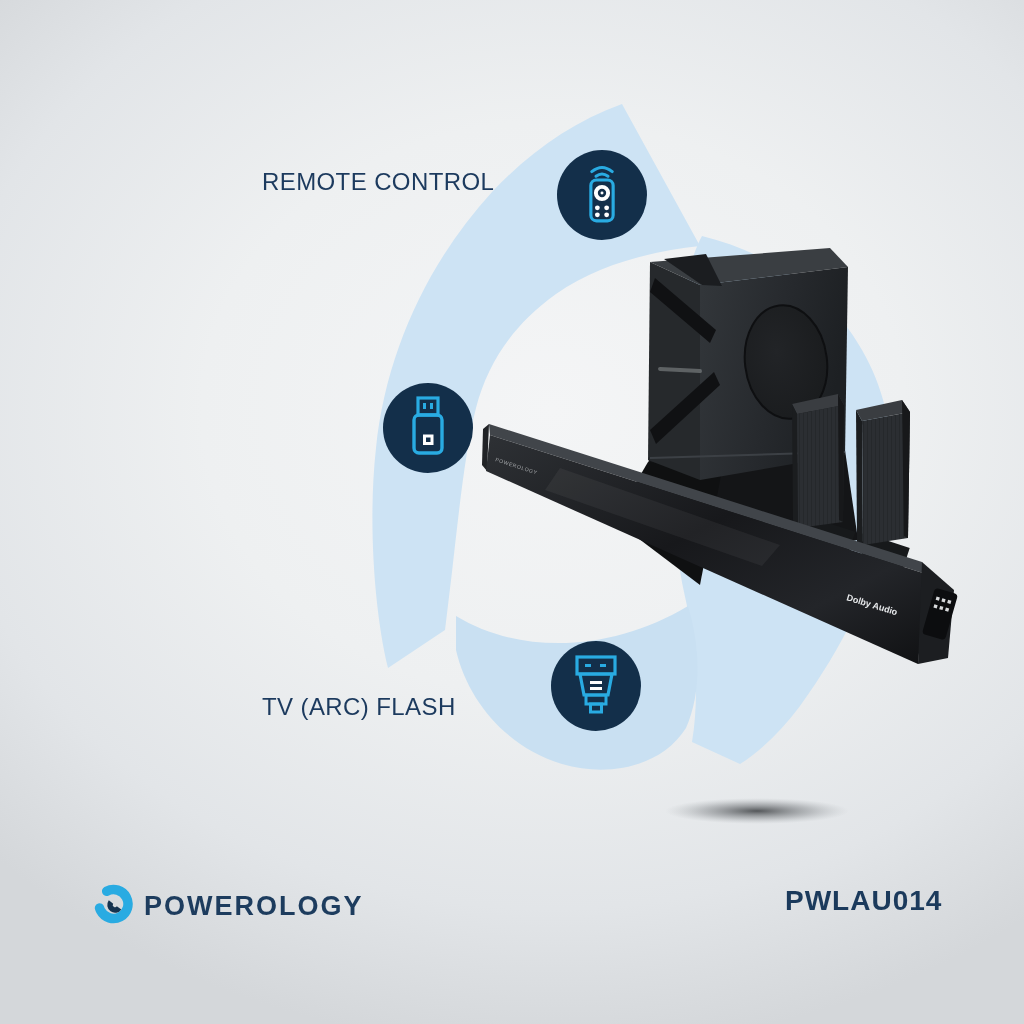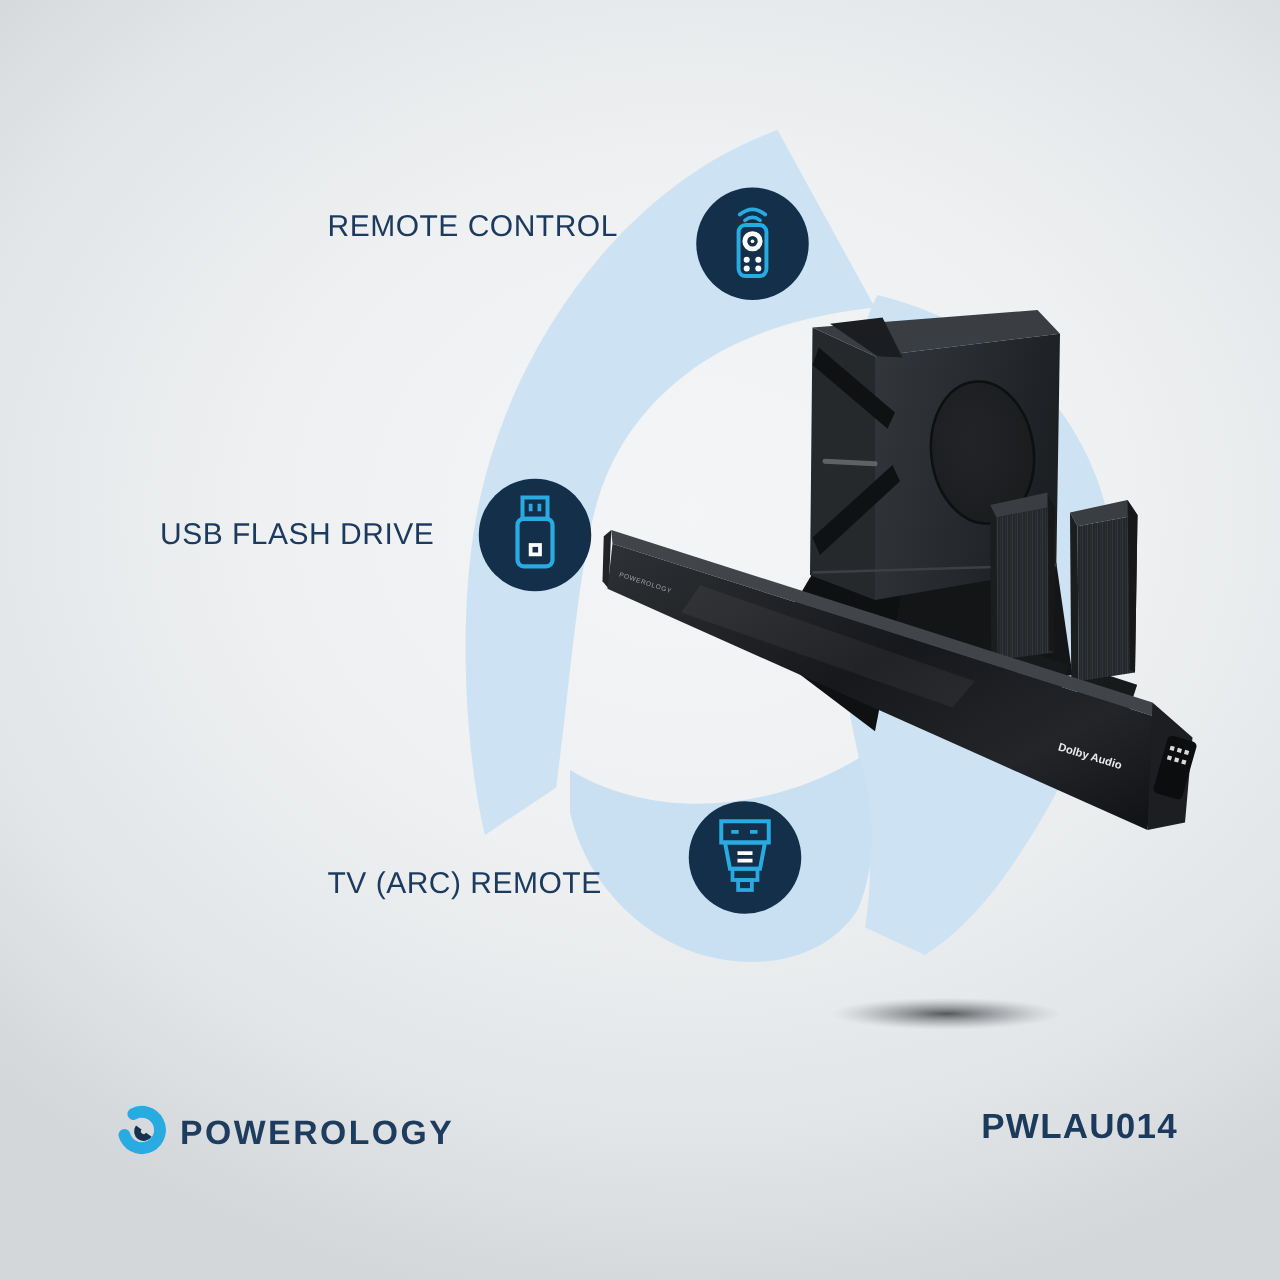--- a/index.html
+++ b/index.html
@@ -144,34 +144,33 @@
         <circle cx="28" cy="33" r="6.6" stroke="#ffffff" stroke-width="4.2"></circle>
         <circle cx="28" cy="33" r="1.6" fill="#ffffff"></circle>
         <circle cx="23" cy="49" r="2.6" fill="#ffffff"></circle>
           <circle cx="33" cy="49" r="2.6" fill="#ffffff"></circle>
         <circle cx="23" cy="56.5" r="2.6" fill="#ffffff"></circle>
           <circle cx="33" cy="56.5" r="2.6" fill="#ffffff"></circle>
       </svg>
     </span>
   </div>
 
-  <div class="feature-label" style="left:128px;top:414px;">USB FLASH DRIVE</div>
   <div class="icon-badge" style="left:383px;top:383px;">
     <span>
       <svg width="46" height="62" viewBox="0 0 46 62" fill="none">
         <rect x="13" y="3" width="20" height="17" stroke="#29abe2" stroke-width="3.2"></rect>
         <line x1="19.5" y1="8" x2="19.5" y2="14" stroke="#29abe2" stroke-width="3"></line>
         <line x1="26.5" y1="8" x2="26.5" y2="14" stroke="#29abe2" stroke-width="3"></line>
         <rect x="9" y="20" width="28" height="38" rx="5" stroke="#29abe2" stroke-width="3.4"></rect>
         <rect x="19.5" y="41" width="7.5" height="7.5" stroke="#ffffff" stroke-width="3"></rect>
       </svg>
     </span>
   </div>
 
-  <div class="feature-label" style="left:262px;top:693px;">TV (ARC) REMOTE</div>
+  <div class="feature-label" style="left:262px;top:693px;">TV (ARC) FLASH</div>
   <div class="icon-badge" style="left:551px;top:641px;">
     <span>
       <svg width="52" height="62" viewBox="0 0 52 62" fill="none">
         <rect x="7" y="4" width="38" height="17" stroke="#29abe2" stroke-width="3.2"></rect>
         <line x1="15" y1="12.5" x2="21" y2="12.5" stroke="#29abe2" stroke-width="3"></line>
         <line x1="30" y1="12.5" x2="36" y2="12.5" stroke="#29abe2" stroke-width="3"></line>
         <path d="M10,21 L42,21 L38,42 L14,42 Z" stroke="#29abe2" stroke-width="3.2"></path>
         <line x1="20" y1="29.5" x2="32" y2="29.5" stroke="#ffffff" stroke-width="3"></line>
         <line x1="20" y1="35.5" x2="32" y2="35.5" stroke="#ffffff" stroke-width="3"></line>
         <rect x="16" y="42" width="20" height="9" stroke="#29abe2" stroke-width="3"></rect>

